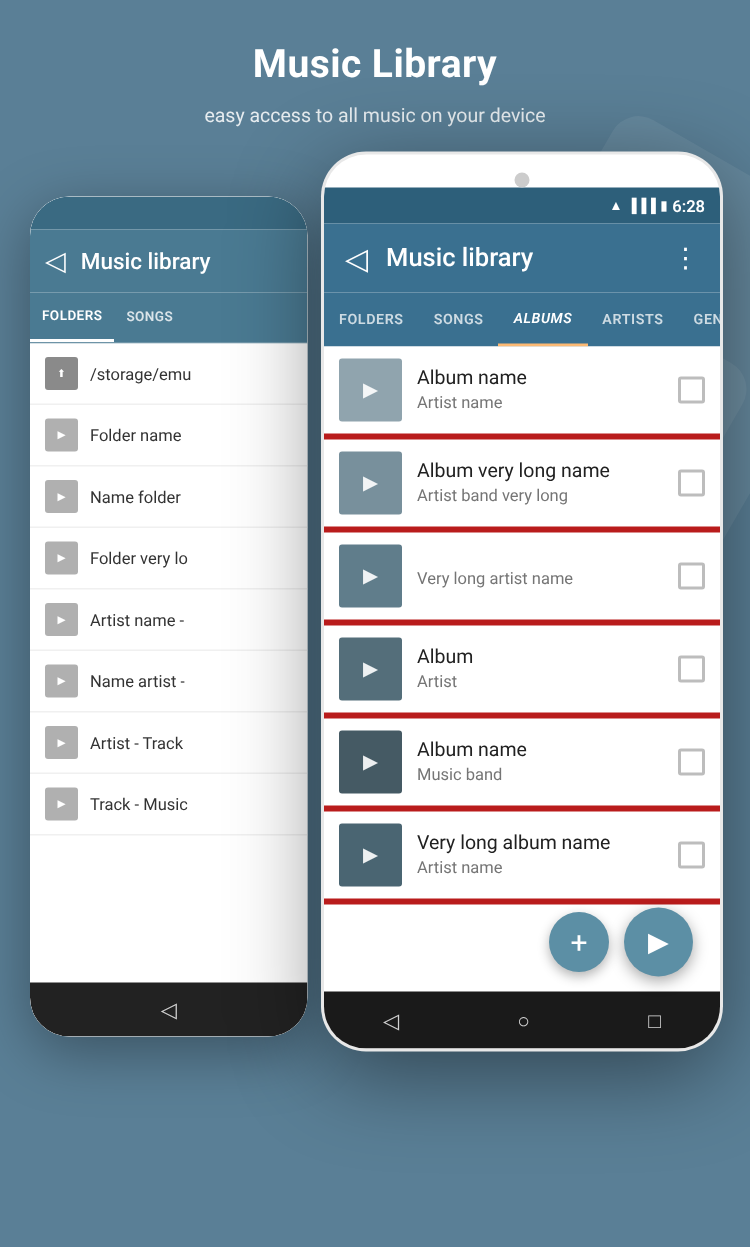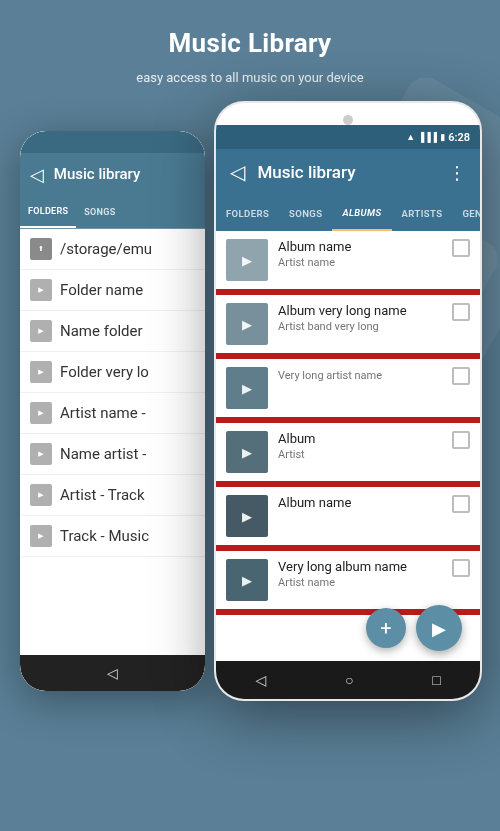--- a/index.html
+++ b/index.html
@@ -143,21 +143,21 @@
       align-items: center;
       justify-content: center;
       flex-shrink: 0;
     }
     .pb-item-icon::after {
       content: '▶';
       color: white;
       font-size: 7px;
     }
     .pb-item-text {
-      font-size: 15px;
+      font-size: 11px;
       color: #333;
       overflow: hidden;
       white-space: nowrap;
     }
     .pb-folder-icon {
       background: #8a8a8a;
     }
     .pb-folder-icon::after {
       content: '⬆';
       color: white;
@@ -284,22 +284,23 @@
     }
 
     
     .pf-list {
       flex: 1;
       overflow: hidden;
       background: white;
     }
     .pf-list-item {
       display: flex;
+      align-items: center;
       padding: 8px 10px;
-      border-bottom: 6px solid #b91c1c;
+      border-bottom: 4px solid #b91c1c;
       min-height: 58px;
     }
     .pf-album-thumb {
       width: 42px;
       height: 42px;
       background: #b0bec5;
       border-radius: 2px;
       margin-right: 10px;
       flex-shrink: 0;
       display: flex;
@@ -528,20 +529,21 @@
             <div class="pf-item-name">Album</div>
             <div class="pf-item-sub">Artist</div>
           </div>
           <div class="pf-checkbox"></div>
         </div>
 
         <div class="pf-list-item">
           <div class="pf-album-thumb pf-thumb-5"></div>
           <div class="pf-item-info">
             <div class="pf-item-name">Album name</div>
+            <div class="pf-item-sub">Music band</div>
           </div>
           <div class="pf-checkbox"></div>
         </div>
 
         <div class="pf-list-item">
           <div class="pf-album-thumb pf-thumb-6"></div>
           <div class="pf-item-info">
             <div class="pf-item-name">Very long album name</div>
             <div class="pf-item-sub">Artist name</div>
           </div>

